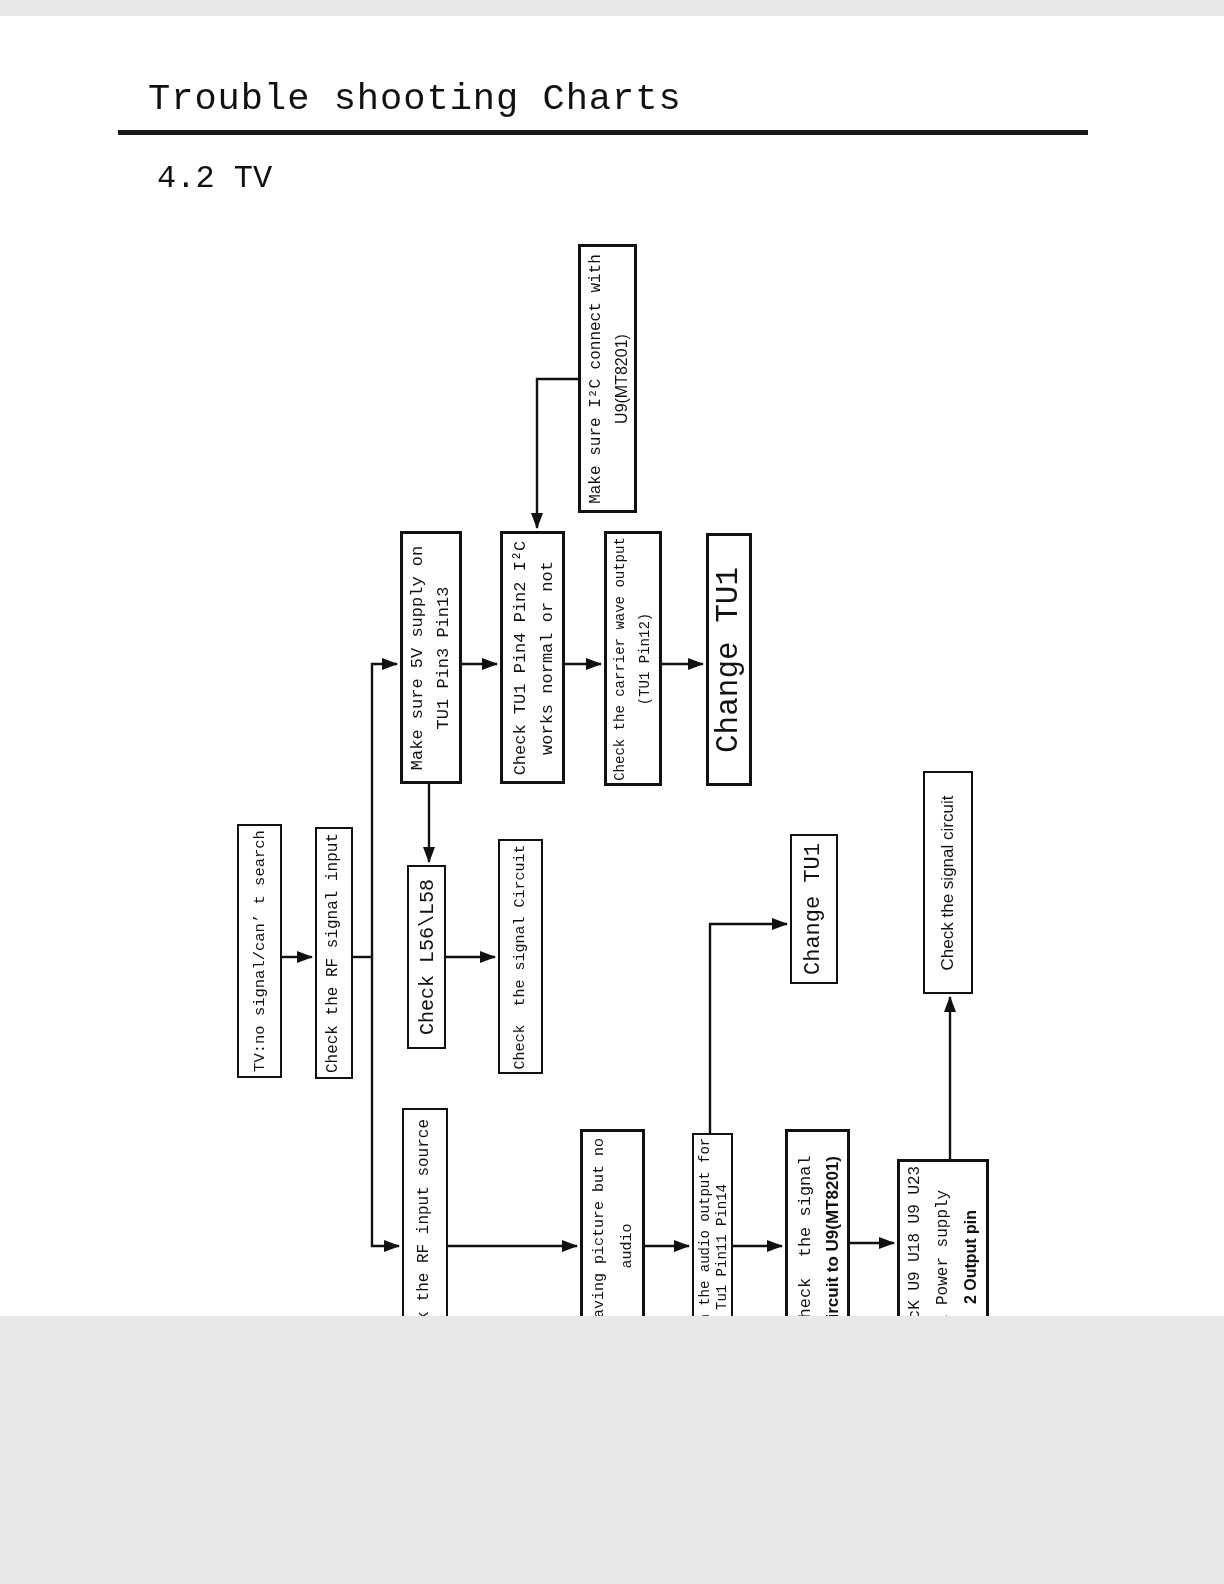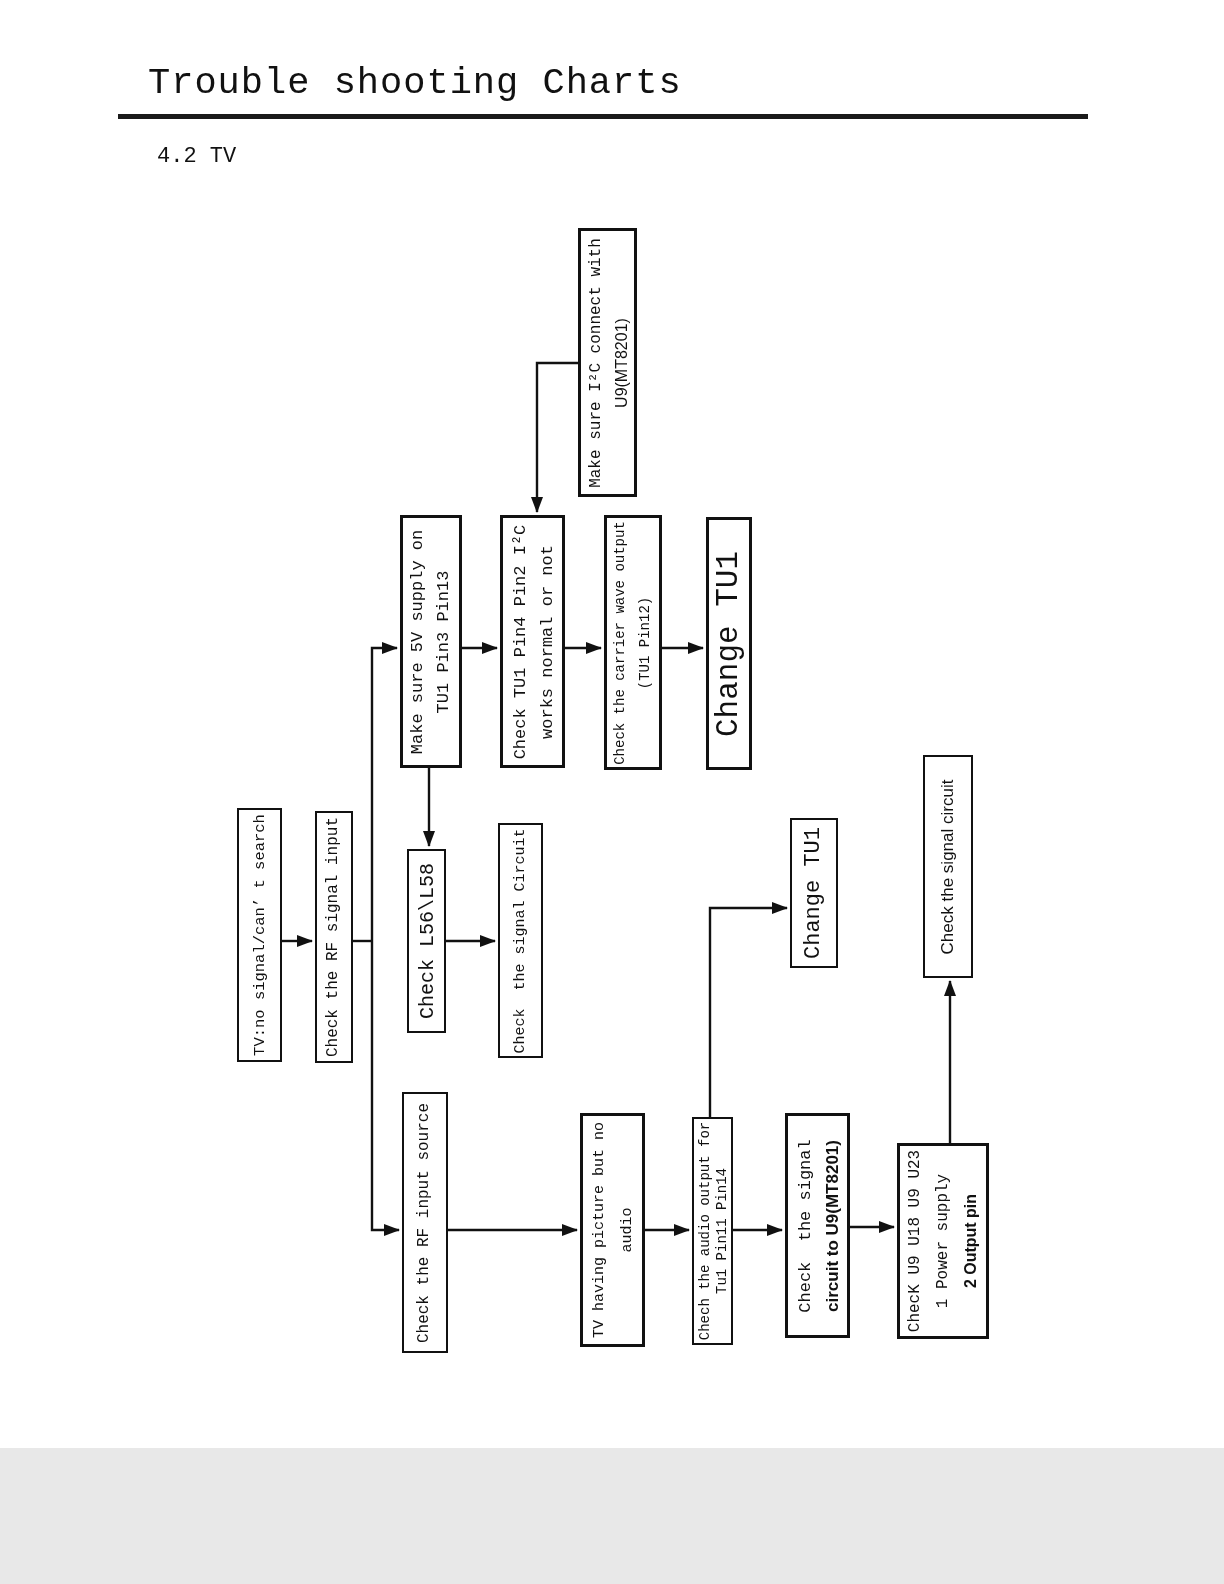--- a/index.html
+++ b/index.html
@@ -1,26 +1,26 @@
 <!DOCTYPE html>
 <html><head>
 <meta charset="utf-8">
 <style>
   html,body{margin:0;padding:0;background:#e8e8e8;}
   .page{
-    position:relative;width:1224px;height:1448px;background:#ffffff;
+    position:relative;width:1224px;height:1300px;background:#ffffff;
     font-family:"Liberation Mono","DejaVu Sans Mono",monospace;color:#111;
-    overflow:hidden;margin:0 auto;
+    overflow:hidden;margin:16px auto;
   }
   .title{
     position:absolute;left:148px;top:62px;font-size:37px;letter-spacing:1px;
     font-family:"Liberation Mono","DejaVu Sans Mono",monospace;white-space:nowrap;
   }
   .title-rule{position:absolute;left:118px;top:114px;width:970px;height:5px;background:#1a1a1a;}
-  .section{position:absolute;left:157px;top:144px;font-size:22px;white-space:nowrap;}
+  .section{position:absolute;left:157px;top:144px;font-size:32px;white-space:nowrap;}
   .box{position:absolute;border:2px solid #111;background:#fff;box-sizing:border-box;}
   .border3{border-width:3px;}
   .rot{
     position:absolute;left:50%;top:50%;
     transform:translate(-50%,-50%) rotate(-90deg);
     display:flex;flex-direction:column;justify-content:center;align-items:center;
     text-align:center;white-space:pre;line-height:1.35;
   }
   .rot .ln{display:block;white-space:pre;}
   .sans{font-family:"Liberation Sans","DejaVu Sans",sans-serif;}

